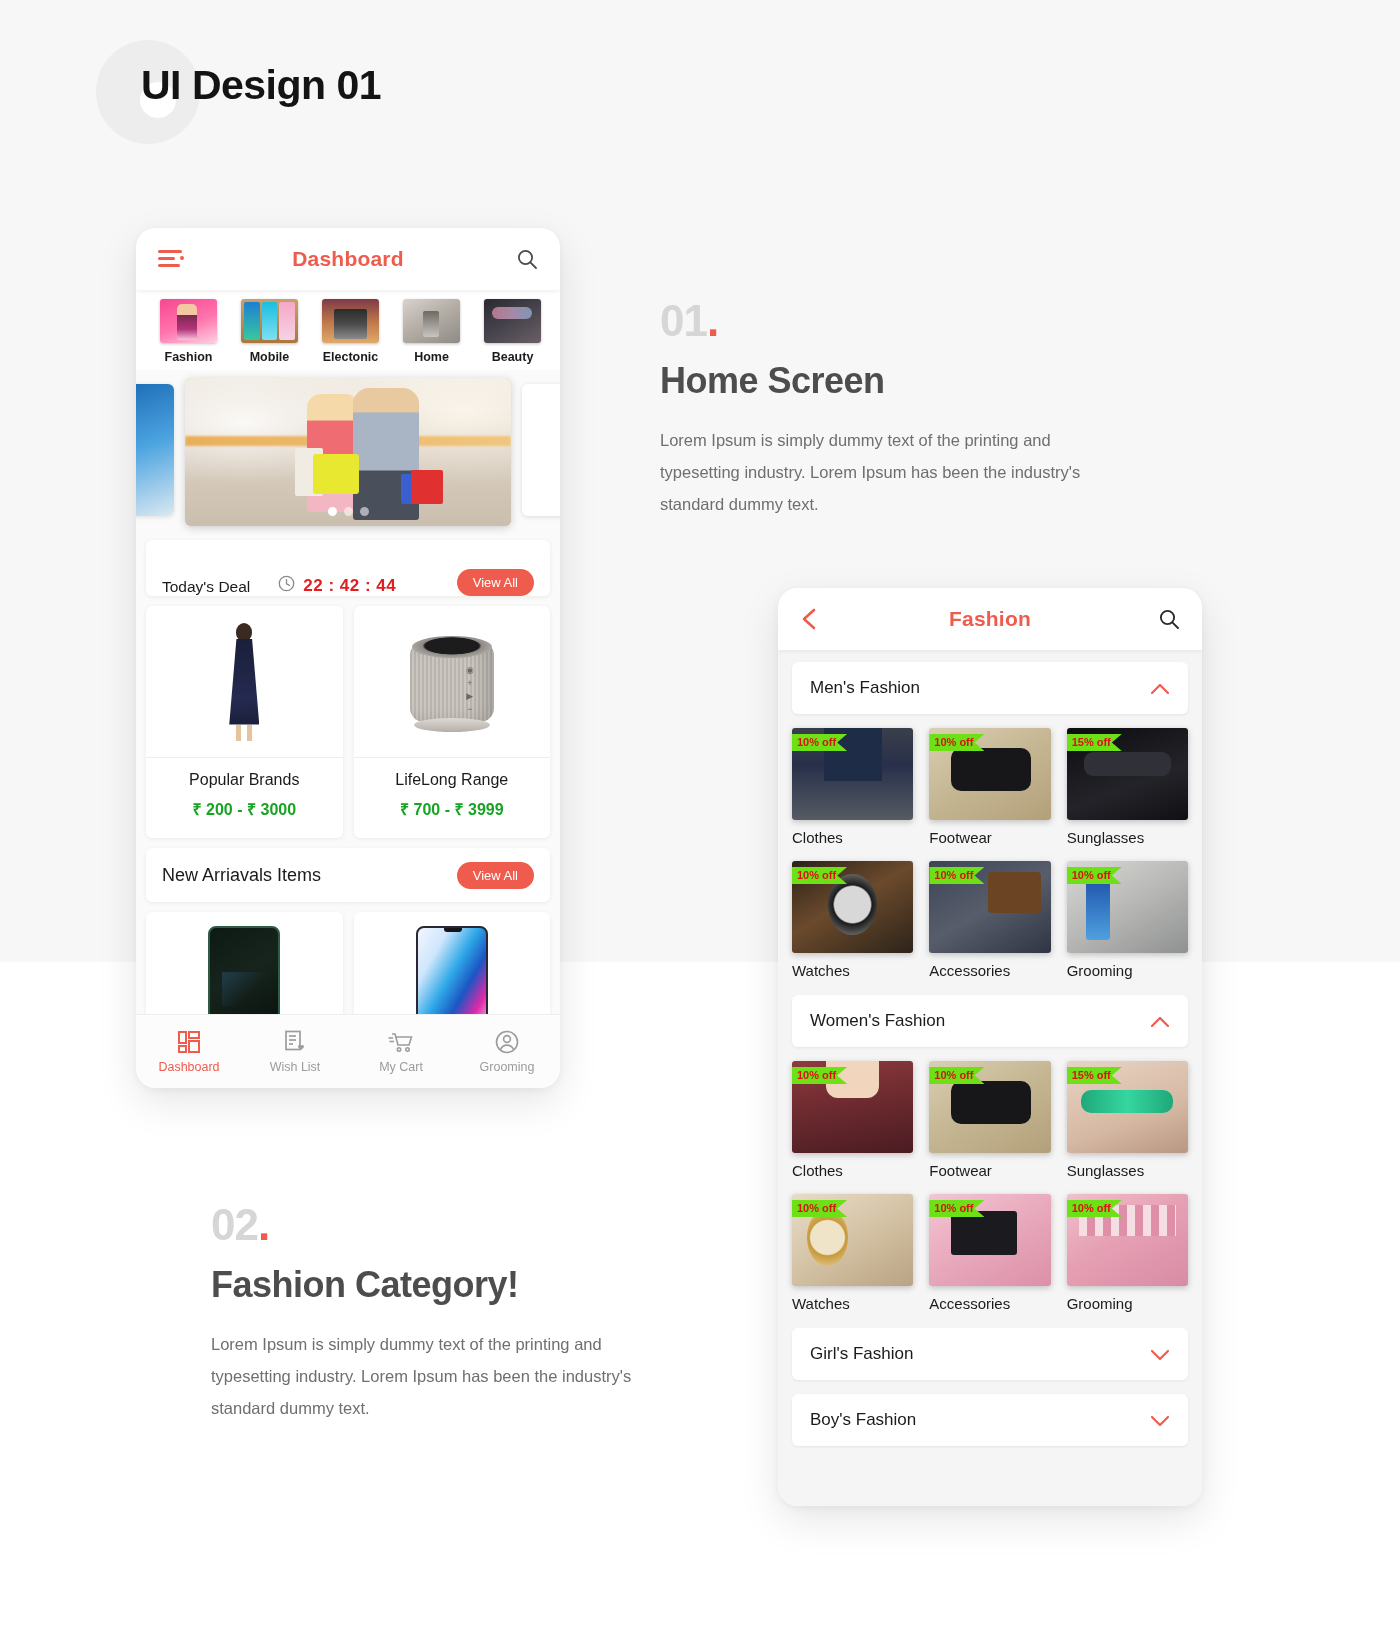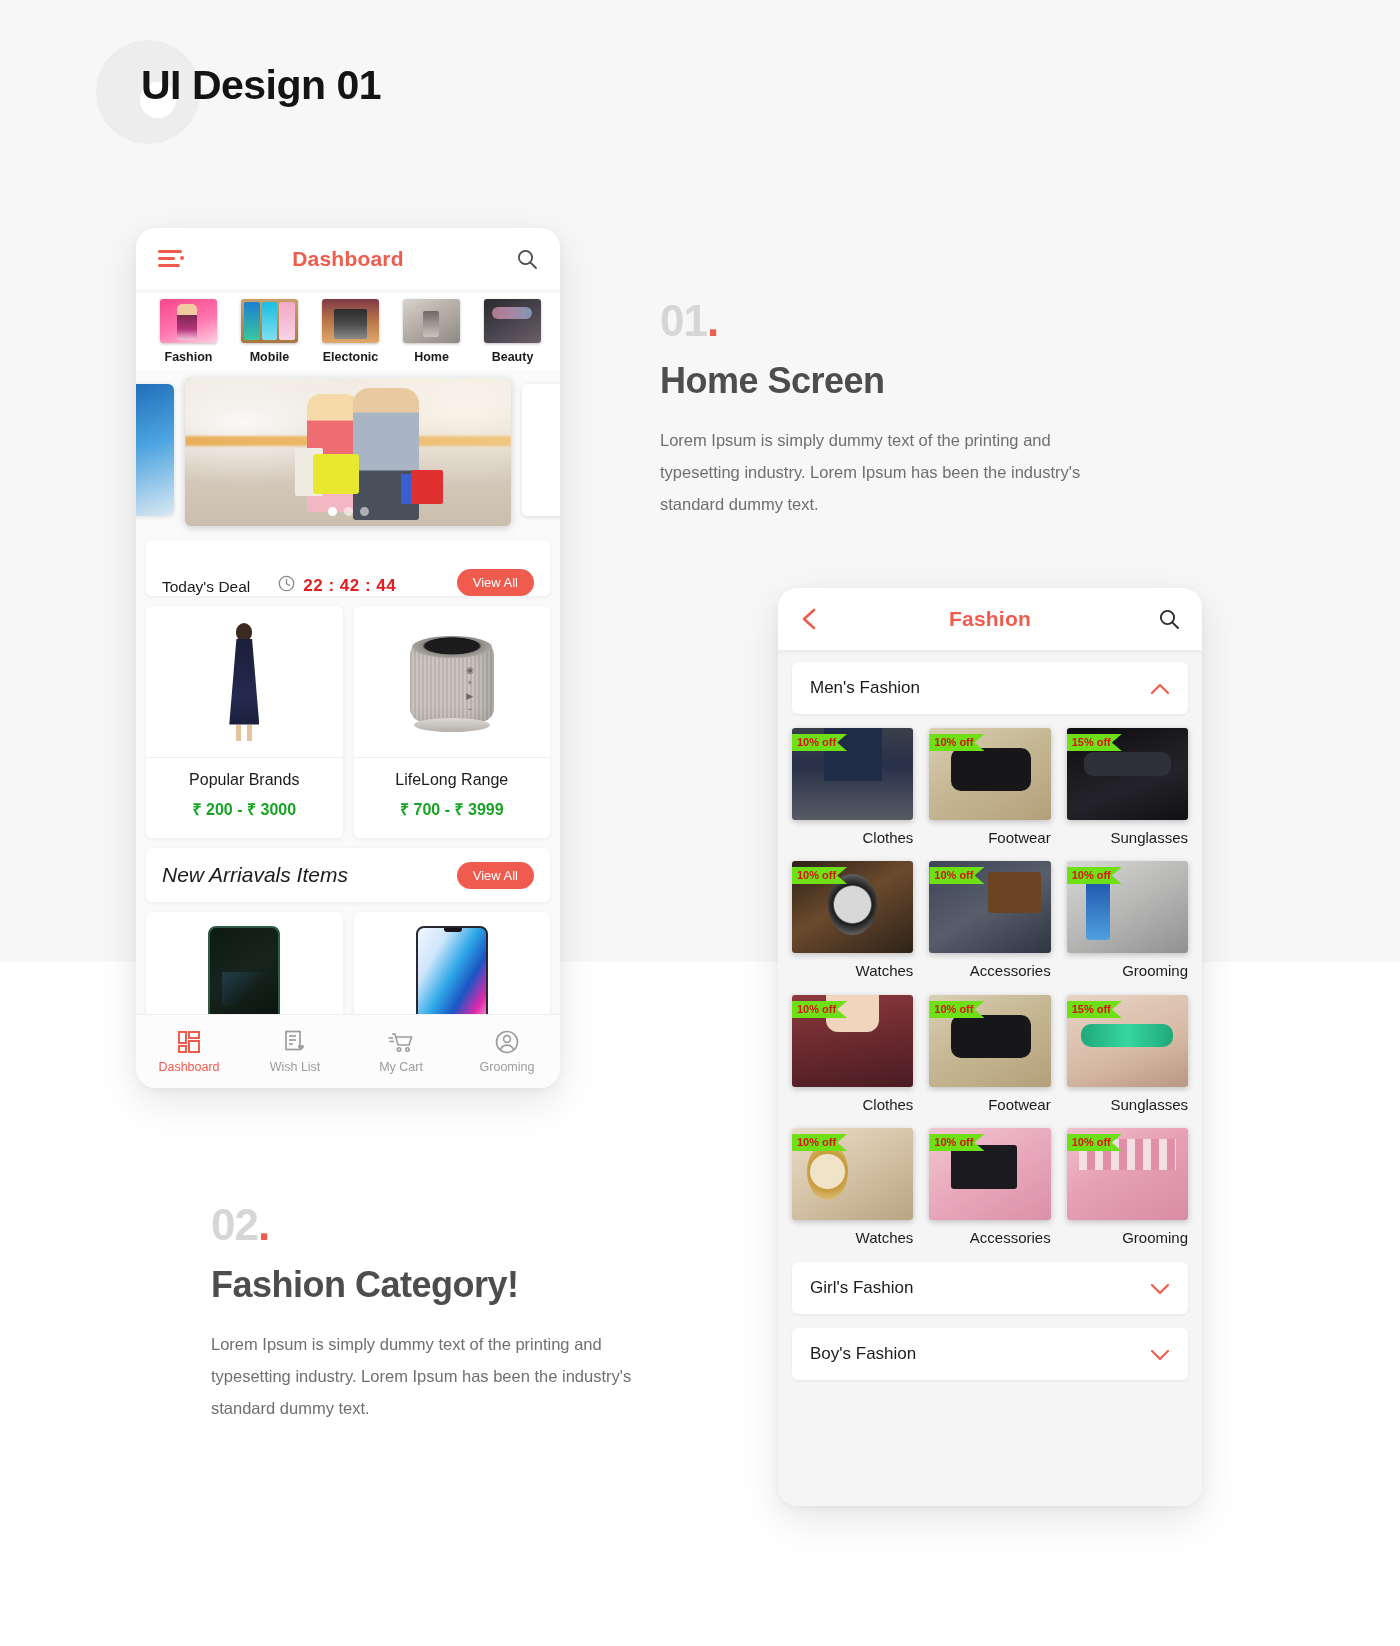--- a/index.html
+++ b/index.html
@@ -166,21 +166,21 @@
      background: linear-gradient(180deg,#ddd9d3,#b4afa9);}
   .speaker .ctrl{ position:absolute; right:20px; top:30px; color:#6d6862; font-size:9px; line-height:13px; text-align:center;}
   .prod-name { text-align: center; font-size: 16px; color: #1b1b1b; padding: 13px 0 0 0; }
   .prod-price { text-align: center; font-size: 16px; font-weight: bold; color: #16a422; padding: 9px 0 18px 0; }
 
   .section-bar {
     margin: 10px 10px 0 10px; height: 54px; background: #fff; border-radius: 6px;
     display: flex; align-items: center; padding: 0 16px;
     box-shadow: 0 1px 4px rgba(0,0,0,0.07);
   }
-  .section-title { font-size: 21px; color: #1b1b1b; font-style: italic; }
+  .section-title { font-size: 18px; color: #1b1b1b; }
 
   .newarr-grid { display: flex; gap: 11px; padding: 10px 10px 0 10px; }
   .newarr-card { flex: 1; height: 120px; background: #fff; border-radius: 6px;
      box-shadow: 0 1px 4px rgba(0,0,0,0.07); display:flex; align-items:flex-start; justify-content:center;
      overflow:hidden; cursor:pointer; }
   .ph-dark { width: 72px; height: 104px; margin-top: 14px; border-radius: 8px;
      background: linear-gradient(150deg,#0d1a14 0%,#17241d 45%,#0a120e 100%);
      border: 2px solid #2f5c45; position: relative; }
   .ph-dark::after{ content:''; position:absolute; left:12px; top:44px; width:48px; height:34px;
      background: linear-gradient(135deg, rgba(40,80,110,.55), transparent 60%);}
@@ -214,21 +214,21 @@
   .tile-img {
     position: relative; height: 92px; border-radius: 3px; overflow: hidden;
     box-shadow: 0 2px 6px rgba(0,0,0,0.22);
   }
   .badge {
     position: absolute; left: 0; top: 6px; height: 17px; padding: 0 11px 0 5px;
     background: #6ee016; color: #d81313; font-size: 11px; font-weight: bold;
     line-height: 17px; z-index: 3;
     clip-path: polygon(0 0, 100% 0, 82% 50%, 100% 100%, 0 100%);
   }
-  .tile-label { text-align: right; font-size: 15px; color: #1b1b1b; padding-top: 9px; }
+  .tile-label { text-align: left; font-size: 15px; color: #1b1b1b; padding-top: 9px; }
 
   .im-shirt-m { background: linear-gradient(180deg,#3a3f4a 0%,#28304a 40%,#565b63 100%); }
   .im-shirt-m::after{content:'';position:absolute;left:26%;top:0;width:48%;height:58%;background:#1e2c48;}
   .im-sandal-m { background: linear-gradient(150deg,#d9cfb4 0%,#c6b894 45%,#b3a07a 100%); }
   .im-sandal-m::after{content:'';position:absolute;left:18%;top:22%;width:66%;height:46%;background:#17171a;border-radius:10px;}
   .im-sun-m { background: linear-gradient(160deg,#0d0d10 0%,#232329 60%,#101014 100%); }
   .im-sun-m::after{content:'';position:absolute;left:14%;top:26%;width:72%;height:26%;background:#303038;border-radius:9px;}
   .im-watch-m { background: linear-gradient(150deg,#2a2118 0%,#6b4a2c 45%,#2d2319 100%); }
   .im-watch-m::after{content:'';position:absolute;left:30%;top:14%;width:40%;height:66%;background:radial-gradient(circle,#d8d8d8 0 46%,#1b1b1b 50%,#9a9a9a 100%);border-radius:50%;}
   .im-acc-m { background: linear-gradient(150deg,#3d4454 0%,#575d6b 50%,#2f3542 100%); }
@@ -504,20 +504,28 @@
           <div class="tile-label">Accessories</div>
         </div>
         <div class="tile">
           <div class="tile-img im-groom-m">
               <span class="badge">10% off</span>
             </div>
           <div class="tile-label">Grooming</div>
         </div>
       </div>
 
+      <div class="accordion">
+        <div class="accordion-label">Women's Fashion</div>
+        <span class="chev">
+          <svg width="20" height="13" viewBox="0 0 20 13">
+              <polyline points="2,11 10,3 18,11" fill="none" stroke="#ef5b4c" stroke-width="2.2" stroke-linecap="round" stroke-linejoin="round"></polyline>
+            </svg>
+        </span>
+      </div>
 
       <div class="tile-grid">
         <div class="tile">
           <div class="tile-img im-shirt-w">
               <span class="badge">10% off</span>
             </div>
           <div class="tile-label">Clothes</div>
         </div>
         <div class="tile">
           <div class="tile-img im-sandal-w">

